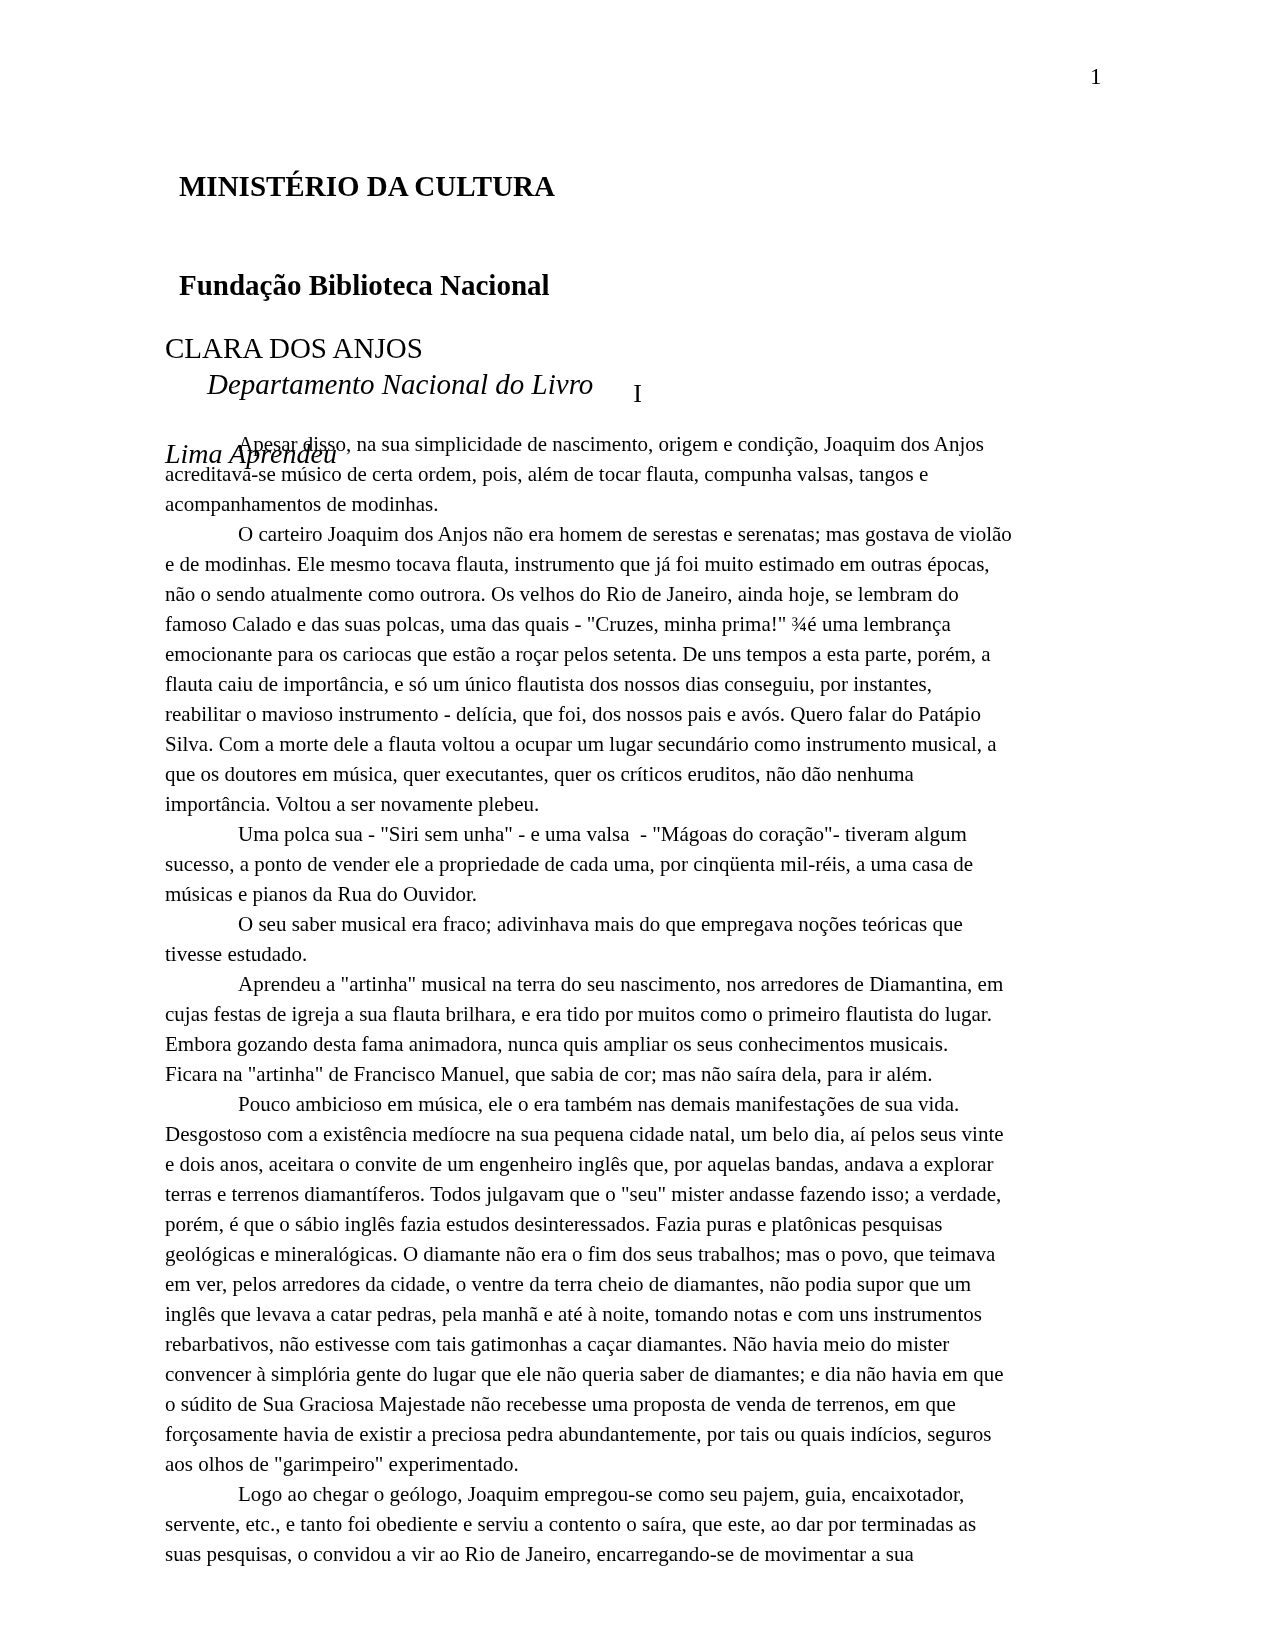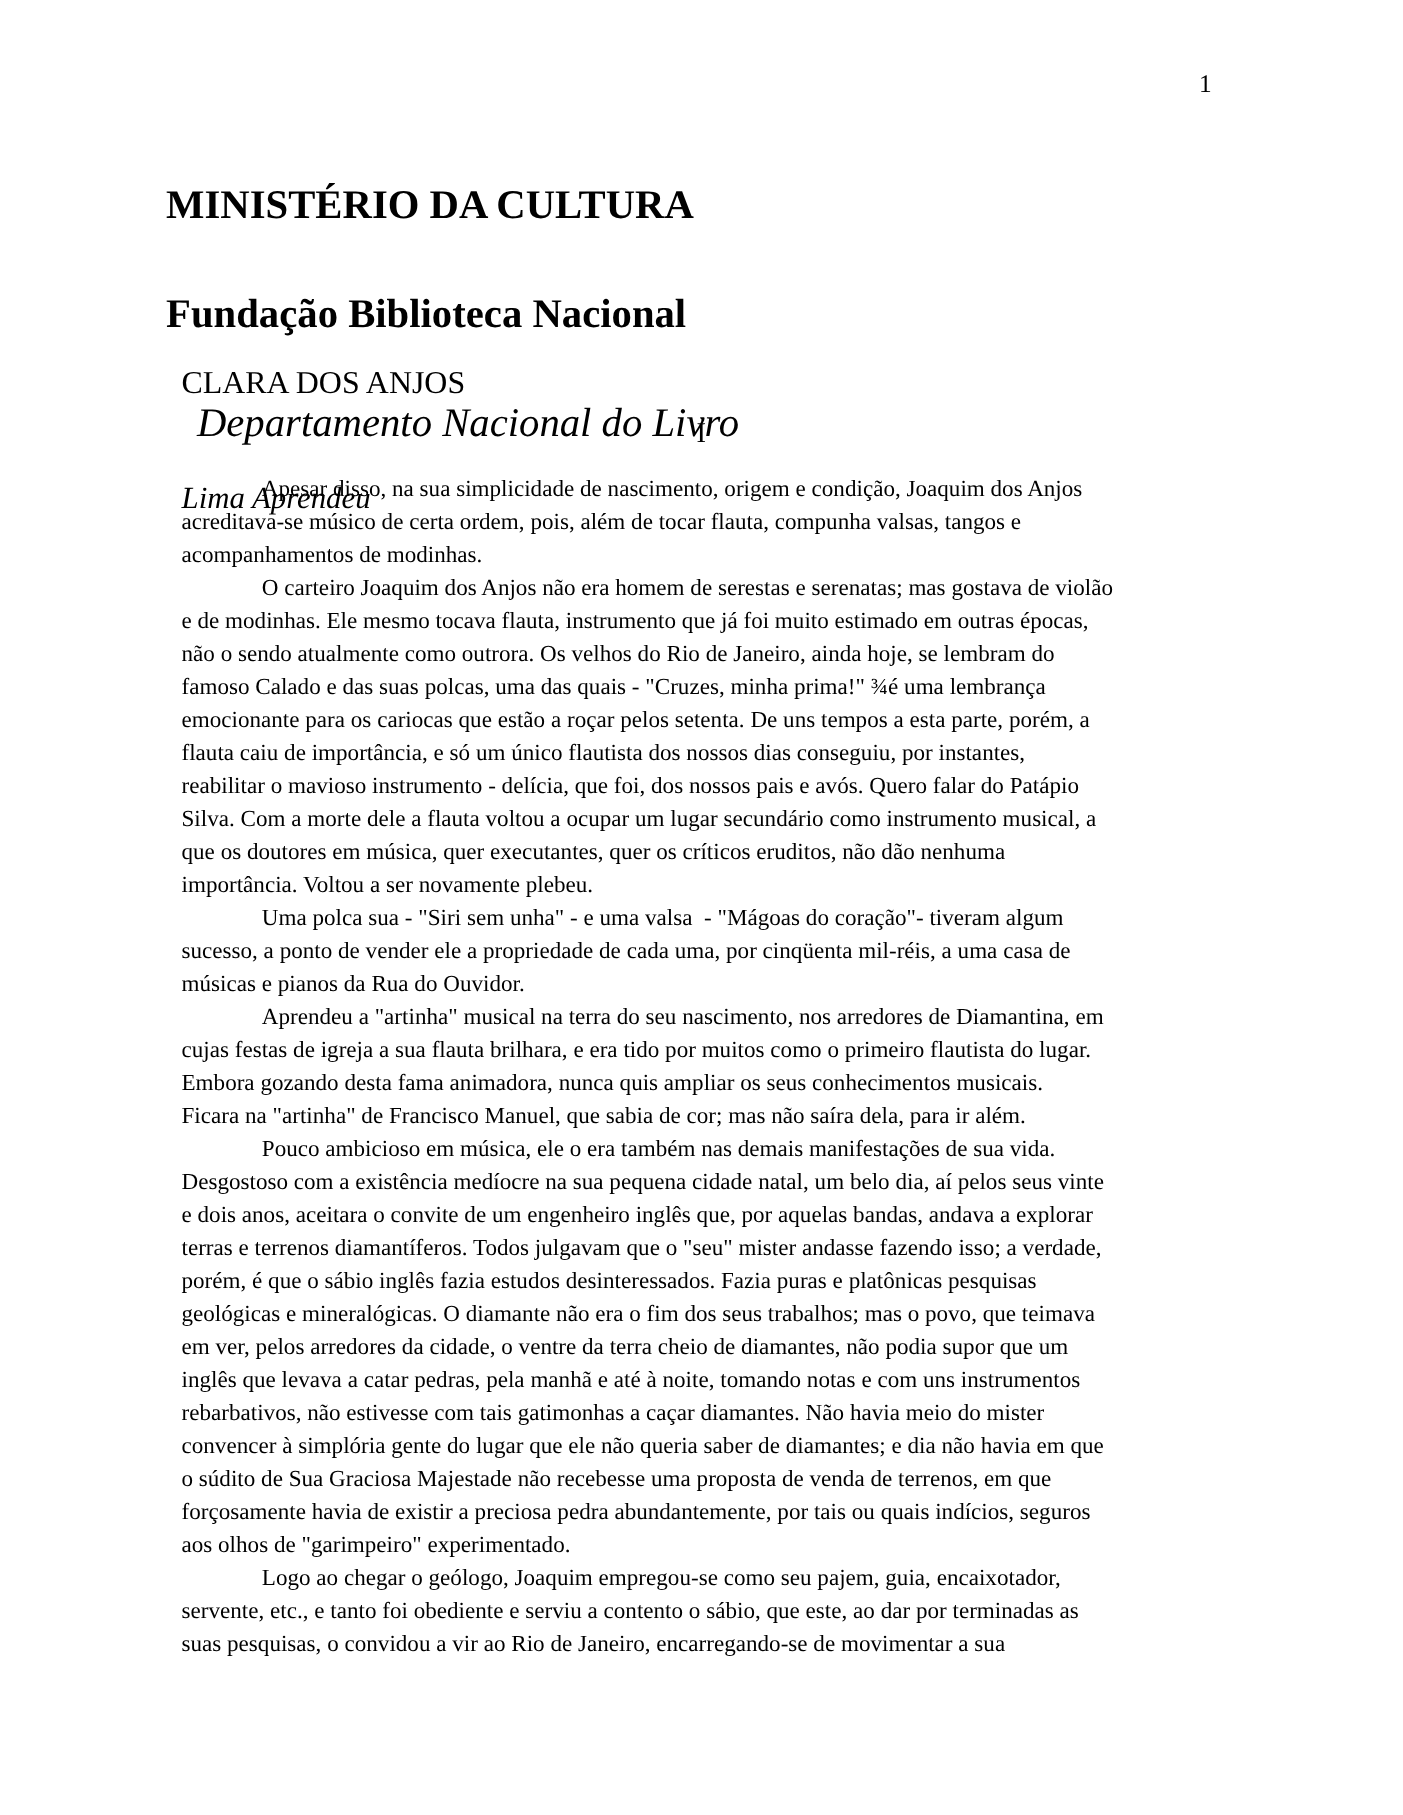--- a/index.html
+++ b/index.html
@@ -19,22 +19,22 @@
   .page-number {
     position: absolute;
     top: 64px;
     left: 1090px;
     font-size: 23px;
     line-height: 26px;
   }
   .pub-header {
     position: absolute;
     top: 104px;
-    left: 151px;
-    font-size: 37px;
+    left: 179px;
+    font-size: 29px;
     line-height: 33px;
     white-space: pre;
   }
   .pub-line-bold { font-weight: bold; }
   .pub-line-italic { font-style: italic; margin-left: 28px; }
   .title-block {
     position: absolute;
     top: 261px;
     left: 165px;
     font-size: 29px;
@@ -97,35 +97,37 @@
 famoso Calado e das suas polcas, uma das quais - "Cruzes, minha prima!" ¾é uma lembrança
 emocionante para os cariocas que estão a roçar pelos setenta. De uns tempos a esta parte, porém, a
 flauta caiu de importância, e só um único flautista dos nossos dias conseguiu, por instantes,
 reabilitar o mavioso instrumento - delícia, que foi, dos nossos pais e avós. Quero falar do Patápio
 Silva. Com a morte dele a flauta voltou a ocupar um lugar secundário como instrumento musical, a
 que os doutores em música, quer executantes, quer os críticos eruditos, não dão nenhuma
 importância. Voltou a ser novamente plebeu.</p>
     <p>Uma polca sua - "Siri sem unha" - e uma valsa  - "Mágoas do coração"- tiveram algum
 sucesso, a ponto de vender ele a propriedade de cada uma, por cinqüenta mil-réis, a uma casa de
 músicas e pianos da Rua do Ouvidor.</p>
+    <p>O seu saber musical era fraco; adivinhava mais do que empregava noções teóricas que
+tivesse estudado.</p>
     <p>Aprendeu a "artinha" musical na terra do seu nascimento, nos arredores de Diamantina, em
 cujas festas de igreja a sua flauta brilhara, e era tido por muitos como o primeiro flautista do lugar.
 Embora gozando desta fama animadora, nunca quis ampliar os seus conhecimentos musicais.
 Ficara na "artinha" de Francisco Manuel, que sabia de cor; mas não saíra dela, para ir além.</p>
     <p>Pouco ambicioso em música, ele o era também nas demais manifestações de sua vida.
 Desgostoso com a existência medíocre na sua pequena cidade natal, um belo dia, aí pelos seus vinte
 e dois anos, aceitara o convite de um engenheiro inglês que, por aquelas bandas, andava a explorar
 terras e terrenos diamantíferos. Todos julgavam que o "seu" mister andasse fazendo isso; a verdade,
 porém, é que o sábio inglês fazia estudos desinteressados. Fazia puras e platônicas pesquisas
 geológicas e mineralógicas. O diamante não era o fim dos seus trabalhos; mas o povo, que teimava
 em ver, pelos arredores da cidade, o ventre da terra cheio de diamantes, não podia supor que um
 inglês que levava a catar pedras, pela manhã e até à noite, tomando notas e com uns instrumentos
 rebarbativos, não estivesse com tais gatimonhas a caçar diamantes. Não havia meio do mister
 convencer à simplória gente do lugar que ele não queria saber de diamantes; e dia não havia em que
 o súdito de Sua Graciosa Majestade não recebesse uma proposta de venda de terrenos, em que
 forçosamente havia de existir a preciosa pedra abundantemente, por tais ou quais indícios, seguros
 aos olhos de "garimpeiro" experimentado.</p>
     <p>Logo ao chegar o geólogo, Joaquim empregou-se como seu pajem, guia, encaixotador,
-servente, etc., e tanto foi obediente e serviu a contento o sábio, que este, ao dar por terminadas as
+servente, etc., e tanto foi obediente e serviu a contento o saíra, que este, ao dar por terminadas as
 suas pesquisas, o convidou a vir ao Rio de Janeiro, encarregando-se de movimentar a sua</p>
   </main>
 
 </div>
 
 </body></html>

